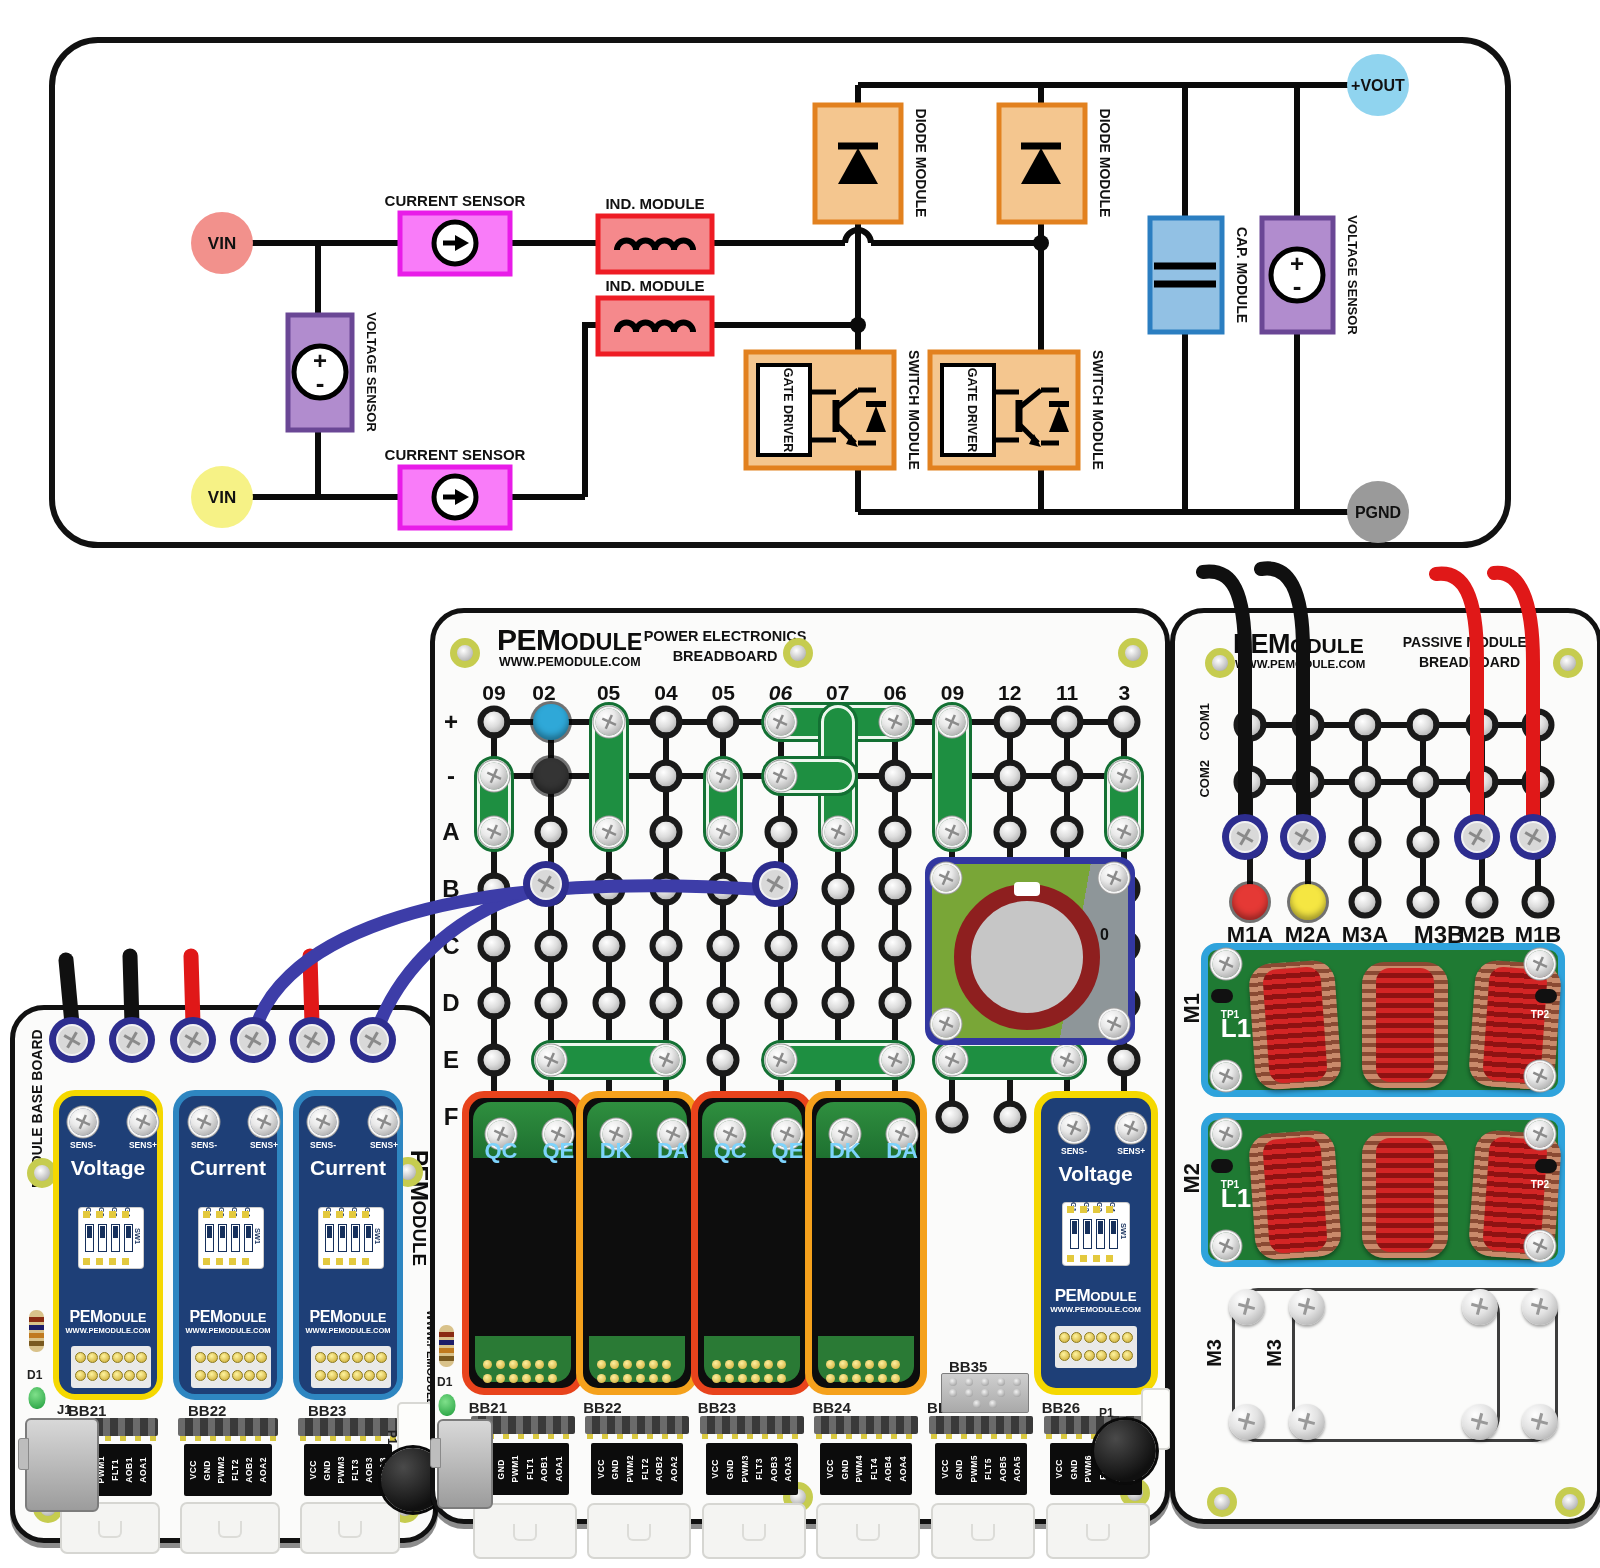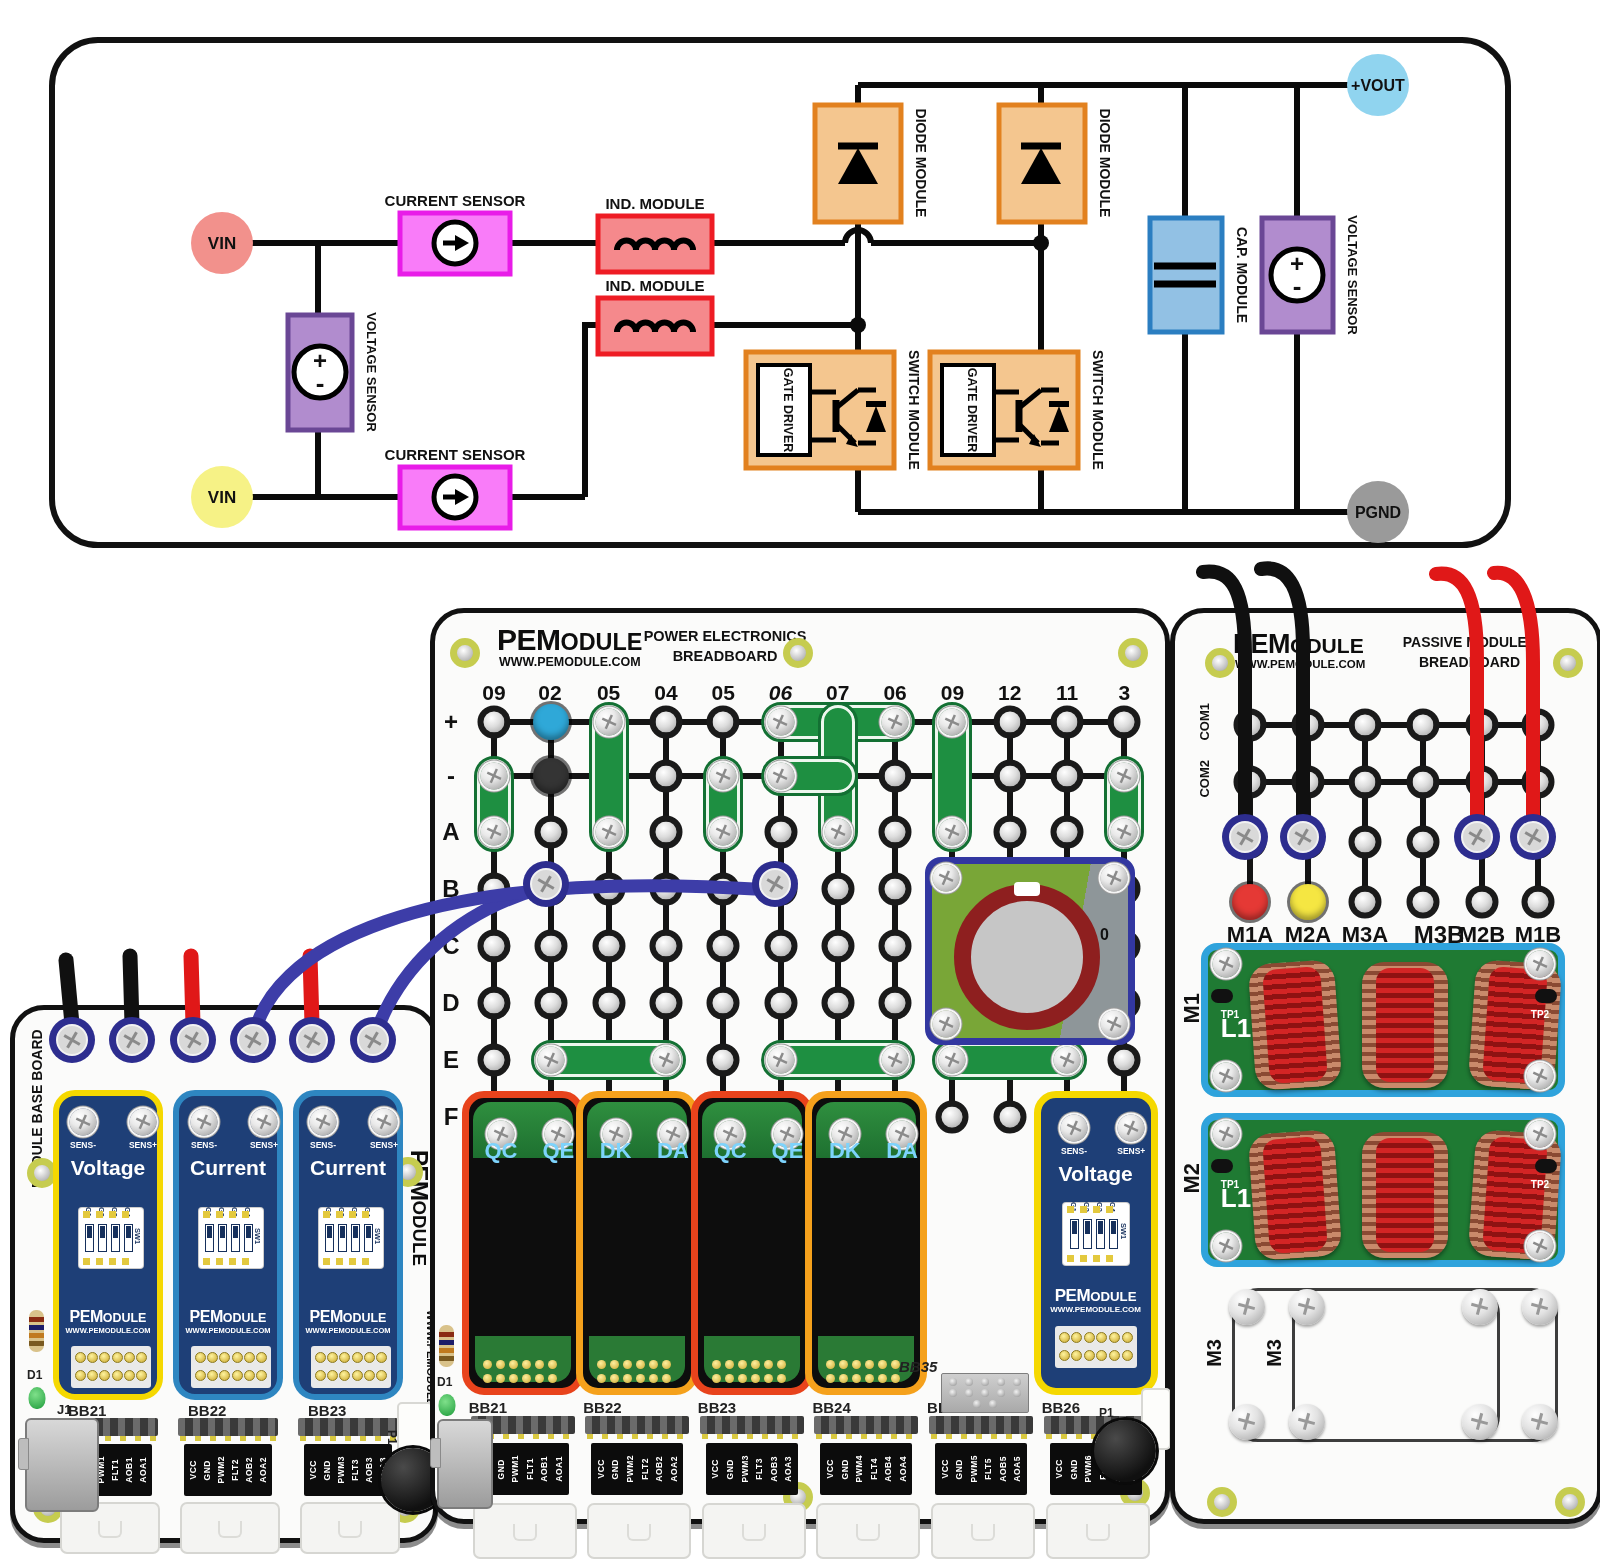--- a/index.html
+++ b/index.html
@@ -455,21 +455,21 @@
       <span>POWER ELECTRONICS</span><br><span>BREADBOARD</span>
     </div>
     <div id="cb-content">
         <div class="mount" style="left: 30px; top: 40px;"></div>
         <div class="mount" style="left: 363px; top: 40px;"></div>
         <div class="mount" style="left: 698px; top: 40px;"></div>
         <div class="mount" style="left: 25px; top: 880px;"></div>
         <div class="mount" style="left: 363px; top: 884px;"></div>
         <div class="mount" style="left: 700px; top: 880px;"></div>
         <div class="collbl" style="left: 59px; top: 80px;">09</div>
-        <div class="collbl" style="left: 115px; top: 80px;">02</div>
+        <div class="collbl" style="left: 109px; top: 80px;">02</div>
         <div class="collbl" style="left: 173.6px; top: 80px;">05</div>
         <div class="collbl" style="left: 230.9px; top: 80px;">04</div>
         <div class="collbl" style="left: 288.2px; top: 80px;">05</div>
         <div class="collbl" style="left: 345.5px; top: 80px; font-style: italic;">06</div>
         <div class="collbl" style="left: 402.8px; top: 80px;">07</div>
         <div class="collbl" style="left: 460.1px; top: 80px;">06</div>
         <div class="collbl" style="left: 517.4px; top: 80px;">09</div>
         <div class="collbl" style="left: 574.7px; top: 80px;">12</div>
         <div class="collbl" style="left: 632px; top: 80px;">11</div>
         <div class="collbl" style="left: 689.3px; top: 80px;">3</div>
@@ -835,21 +835,21 @@
         <div class="conn" style="left: 608.65px; top: 803px; width: 104px; height: 18px;"></div>
         <div class="pins" style="left: 614.65px; top: 830px; width: 92px; height: 52px;">
           <span>VCC</span>
           <span>GND</span>
           <span>PWM6</span>
           <span>FLT6</span>
           <span>AOB6</span>
           <span>AOA6</span>
         </div>
         <div class="shell" style="left: 610.65px; top: 890px; width: 100px; height: 52px;"></div>
-        <div class="bblbl" style="left: 464px; top: 745px; font-style: italic;">BB35</div>
+        <div class="bblbl" style="left: 514px; top: 745px;">BB35</div>
         <div class="hdr35" style="left: 506.05px; top: 760px; width: 80px; height: 30px;">
           <i></i>
           <i></i>
           <i></i>
           <i></i>
           <i></i>
           <i></i>
           <i></i>
           <i></i>
           <i></i>

